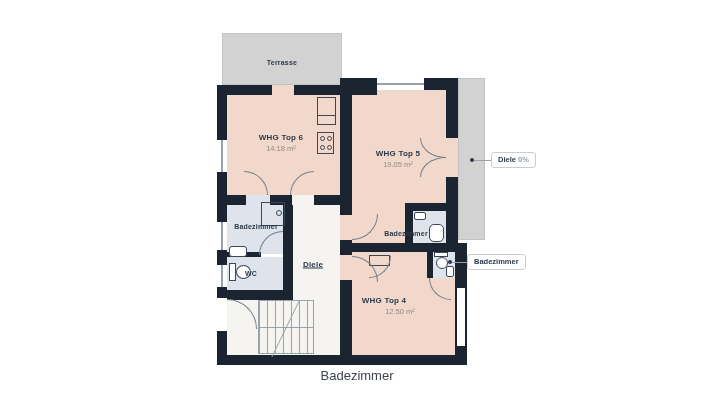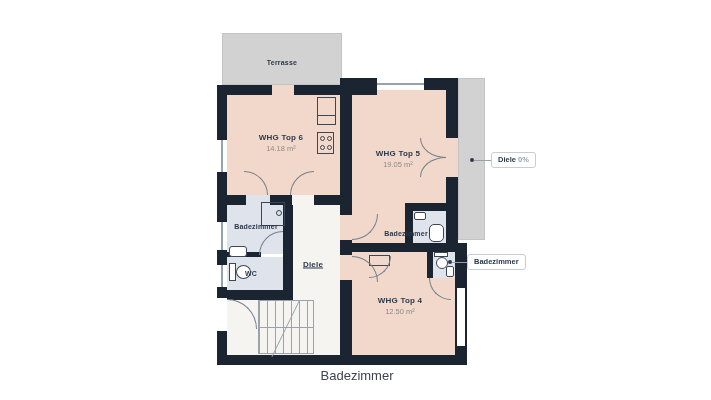--- a/index.html
+++ b/index.html
@@ -127,21 +127,21 @@
   </div>
 
   <div class="slabel" style="left:282px;top:62px;">Terrasse</div>
 
   <div class="rlabel" style="left:281px;top:137px;">WHG Top 6</div>
   <div class="rarea" style="left:281px;top:148px;">14.18 m²</div>
 
   <div class="rlabel" style="left:398px;top:153px;">WHG Top 5</div>
   <div class="rarea" style="left:398px;top:164px;">19.05 m²</div>
 
-  <div class="rlabel" style="left:400px;top:300px;">WHG Top 4</div>
+  <div class="rlabel" style="left:384px;top:300px;">WHG Top 4</div>
   <div class="rarea" style="left:400px;top:311px;">12.50 m²</div>
 
   <div class="slabel" style="left:256px;top:226px;">Badezimmer</div>
   <div class="slabel" style="left:251px;top:273px;">WC</div>
   <div class="slabel" style="left:313px;top:264px;font-size:8px;text-decoration:underline;">Diele</div>
   <div class="slabel" style="left:406px;top:233px;">Badezimmer</div>
 
   <div class="cdot" style="left:470px;top:158px;"></div>
   <div class="cline" style="left:474px;top:160px;width:17px;"></div>
   <div class="chip" style="left:491px;top:152px;">

